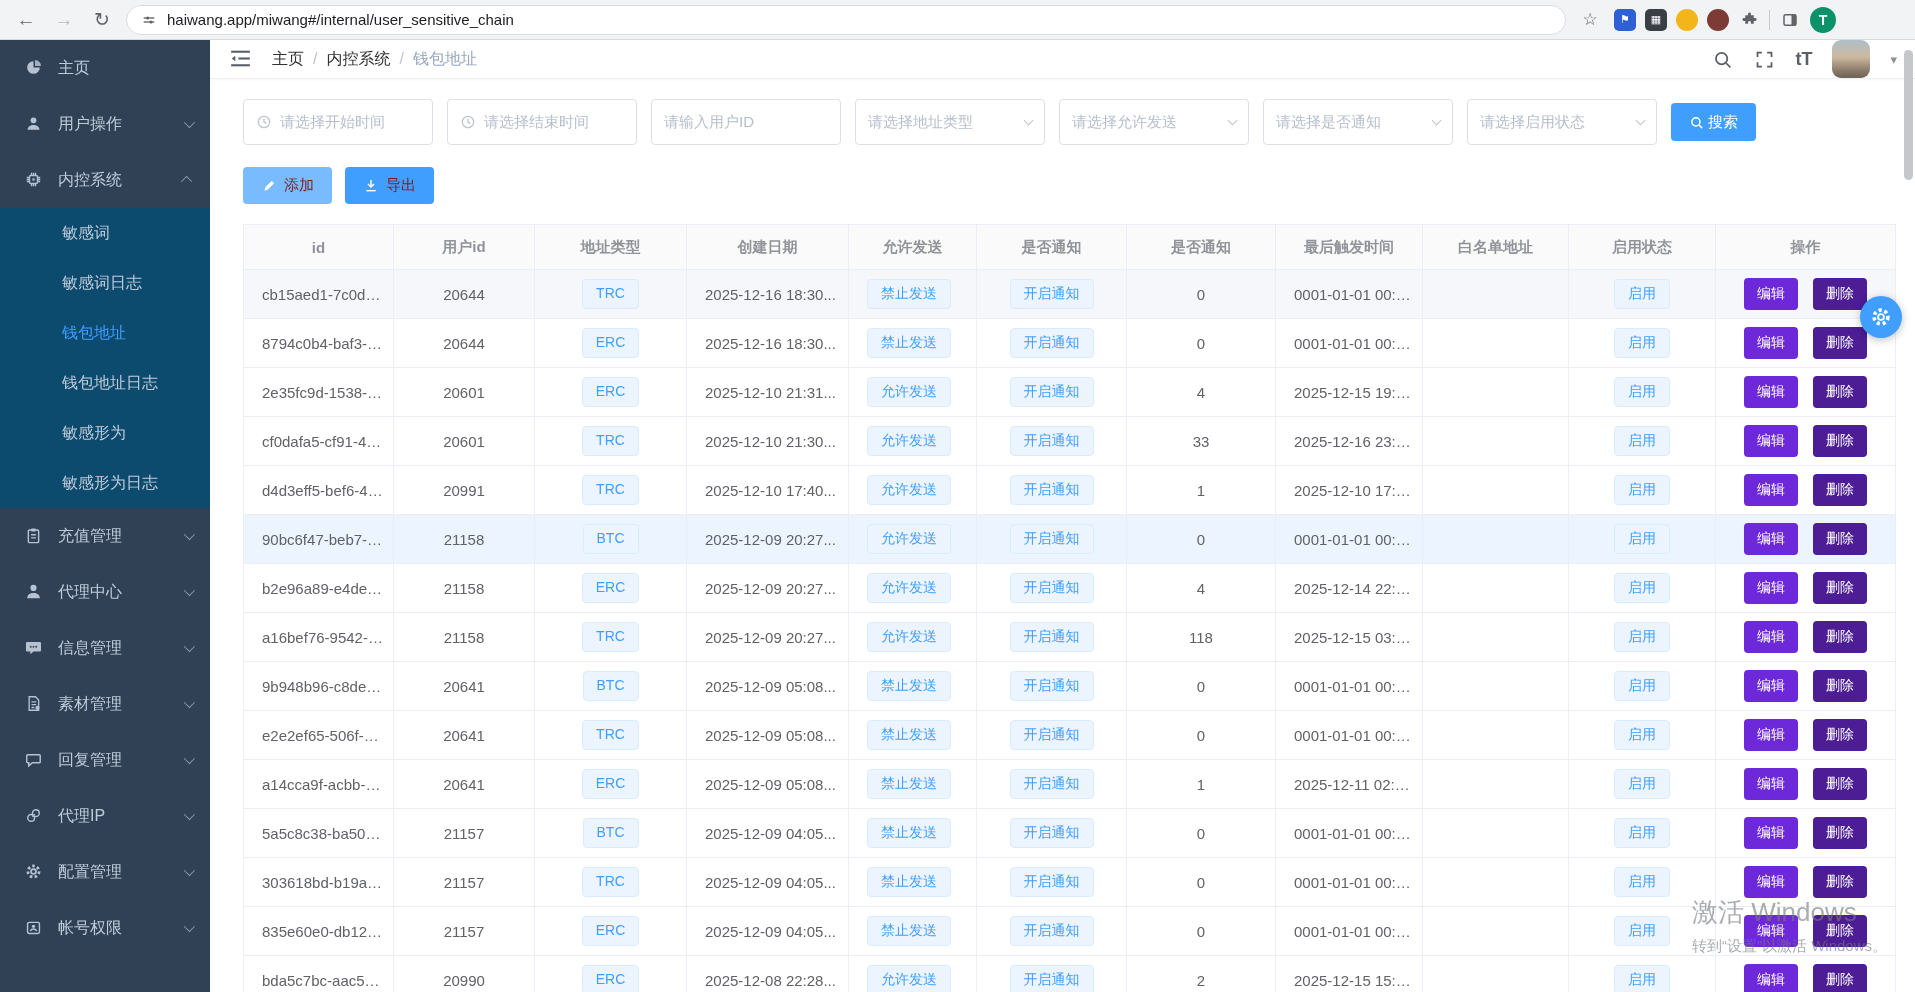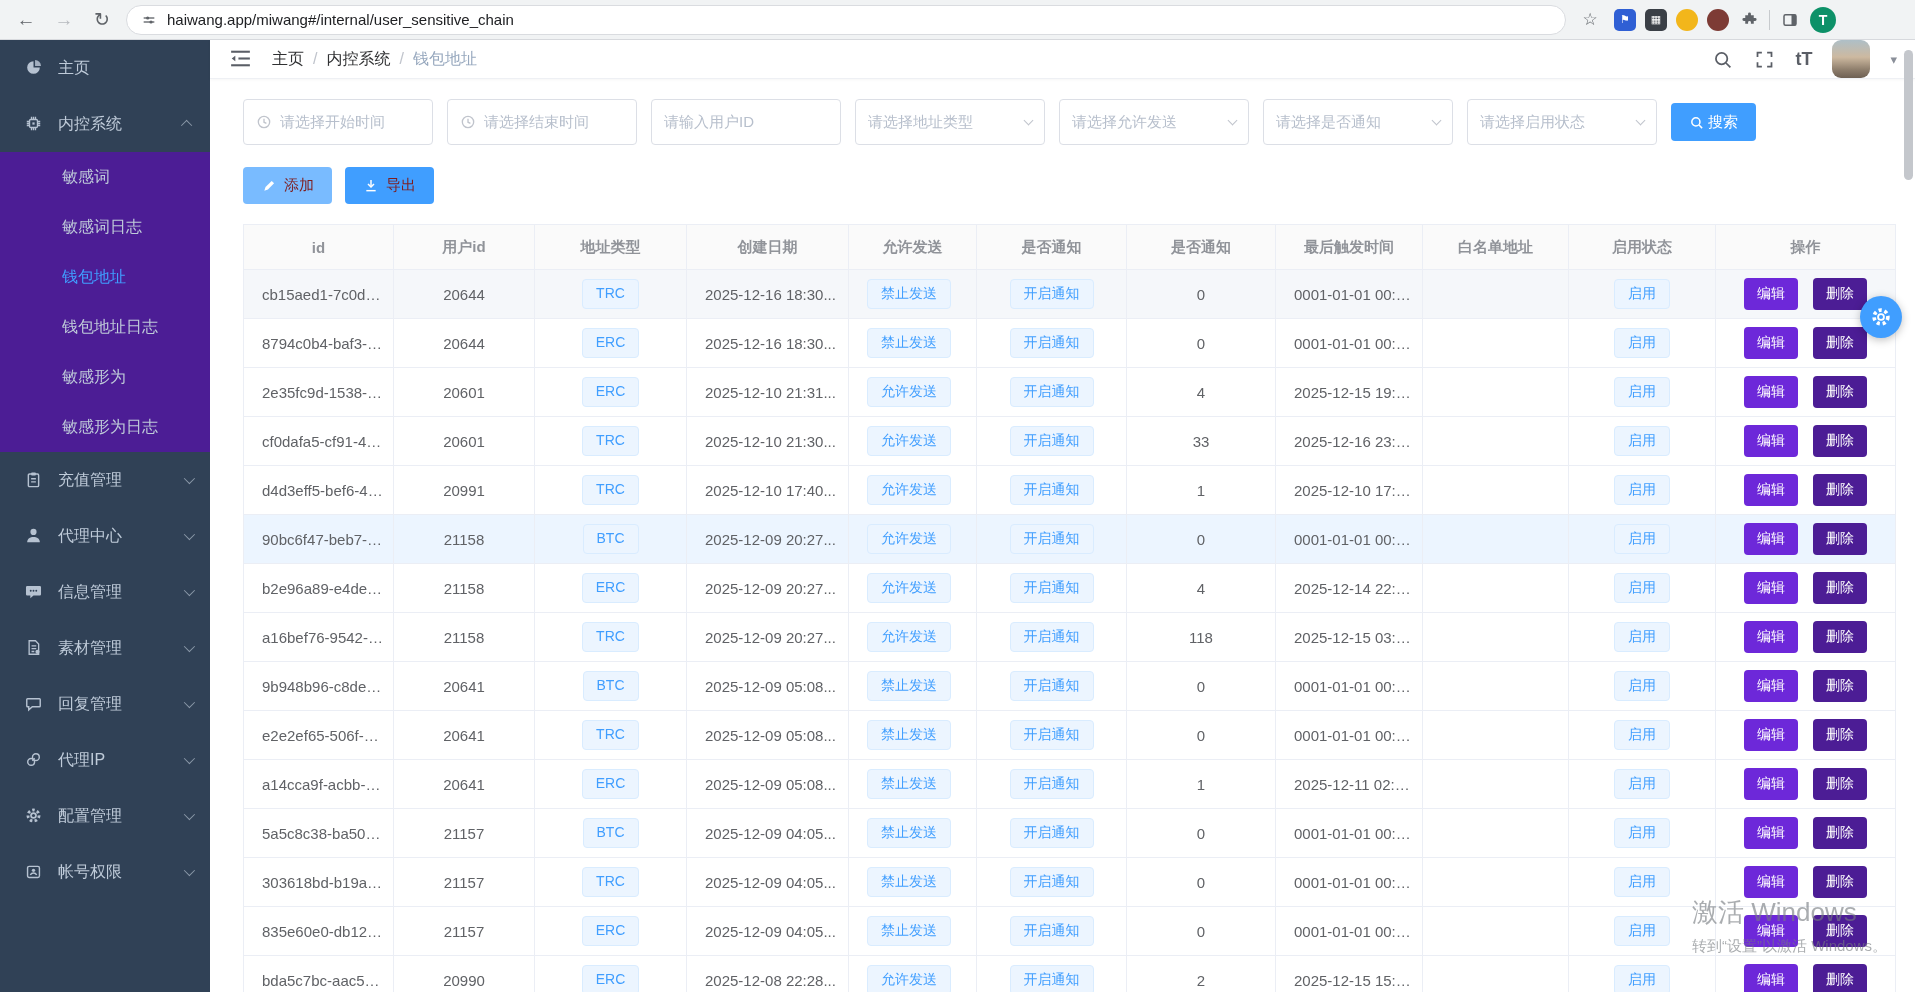--- a/index.html
+++ b/index.html
@@ -16,21 +16,21 @@
   .ext-tile { width:22px; height:22px; border-radius:5px; flex:none; display:flex; align-items:center; justify-content:center; font-size:11px; color:#fff; }
   .sep-v { width:1px; height:20px; background:#c7cacd; flex:none; }
   .profile-dot { width:26px; height:26px; border-radius:50%; background:#0d9168; color:#fff; font-size:14px; font-weight:bold; display:flex; align-items:center; justify-content:center; flex:none; }
 
   
   .app { display:flex; height:952px; }
   .sidebar { width:210px; background:#304156; flex:none; overflow:hidden; }
   .side-item { height:56px; display:flex; align-items:center; padding:0 18px 0 24px; color:#bfcbd9; font-size:16px; cursor:pointer; }
   .side-item .s-ico { width:20px; height:20px; margin-right:14px; flex:none; color:#b6c2d1; }
   .side-item .s-label { flex:1; white-space:nowrap; }
-  .side-sub { height:50px; display:flex; align-items:center; padding-left:62px; background:#4c1d95; color:#bfcbd9; font-size:16px; cursor:pointer; }
+  .side-sub { height:50px; display:flex; align-items:center; padding-left:62px; background:#0c4a6e; color:#bfcbd9; font-size:16px; cursor:pointer; }
   .side-sub.active { color:#409eff; }
   .chev { width:8px; height:8px; border-right:1.6px solid #8a98a8; border-bottom:1.6px solid #8a98a8; flex:none; }
   .chev.down { transform:rotate(45deg) translateY(-2px); }
   .chev.up { transform:rotate(-135deg) translateY(-2px); }
 
   .main { flex:1; display:flex; flex-direction:column; background:#fff; min-width:0; }
   .app-header { height:56px; display:flex; align-items:center; padding:0 18px; border-bottom:1px solid #eef0f4; box-shadow:0 1px 3px rgba(0,0,0,.04); }
   .hamburger { width:26px; height:26px; color:#5a5e66; margin-right:18px; }
   .crumbs { display:flex; align-items:center; gap:9px; font-size:16px; }
   .crumb { color:#303133; }
@@ -121,20 +121,30 @@
 <div class="app">
   <div class="sidebar" id="sidebar">
       <div class="side-item">
         <span class="s-ico">
           <svg width="19" height="19" viewBox="0 0 24 24" fill="currentColor">
             <path d="M12 4a8 8 0 1 0 8 8 h-8 z"></path>
             <path d="M14 2.5 a8 8 0 0 1 7.5 7.5 h-7.5 z" opacity=".85"></path>
           </svg>
         </span>
         <span class="s-label">主页</span>
+      </div>
+      <div class="side-item">
+        <span class="s-ico">
+          <svg width="19" height="19" viewBox="0 0 24 24" fill="currentColor">
+            <circle cx="12" cy="8" r="3.7"></circle>
+            <path d="M4.5 20c0-4 3.5-6.2 7.5-6.2s7.5 2.2 7.5 6.2z"></path>
+          </svg>
+        </span>
+        <span class="s-label">用户操作</span>
+        <span class="chev down"></span>
       </div>
       <div class="side-item">
         <span class="s-ico">
           <svg width="19" height="19" viewBox="0 0 24 24" fill="none" stroke="currentColor" stroke-width="1.7">
             <rect x="7" y="7" width="10" height="10" rx="1.5"></rect>
             <rect x="10.6" y="10.6" width="2.8" height="2.8" fill="currentColor" stroke="none"></rect>
             <path d="M9.5 7V3.5 M12 7V3.5 M14.5 7V3.5 M9.5 20.5V17 M12 20.5V17 M14.5 20.5V17 M7 9.5H3.5 M7 12H3.5 M7 14.5H3.5 M20.5 9.5H17 M20.5 12H17 M20.5 14.5H17"></path>
           </svg>
         </span>
         <span class="s-label">内控系统</span>

